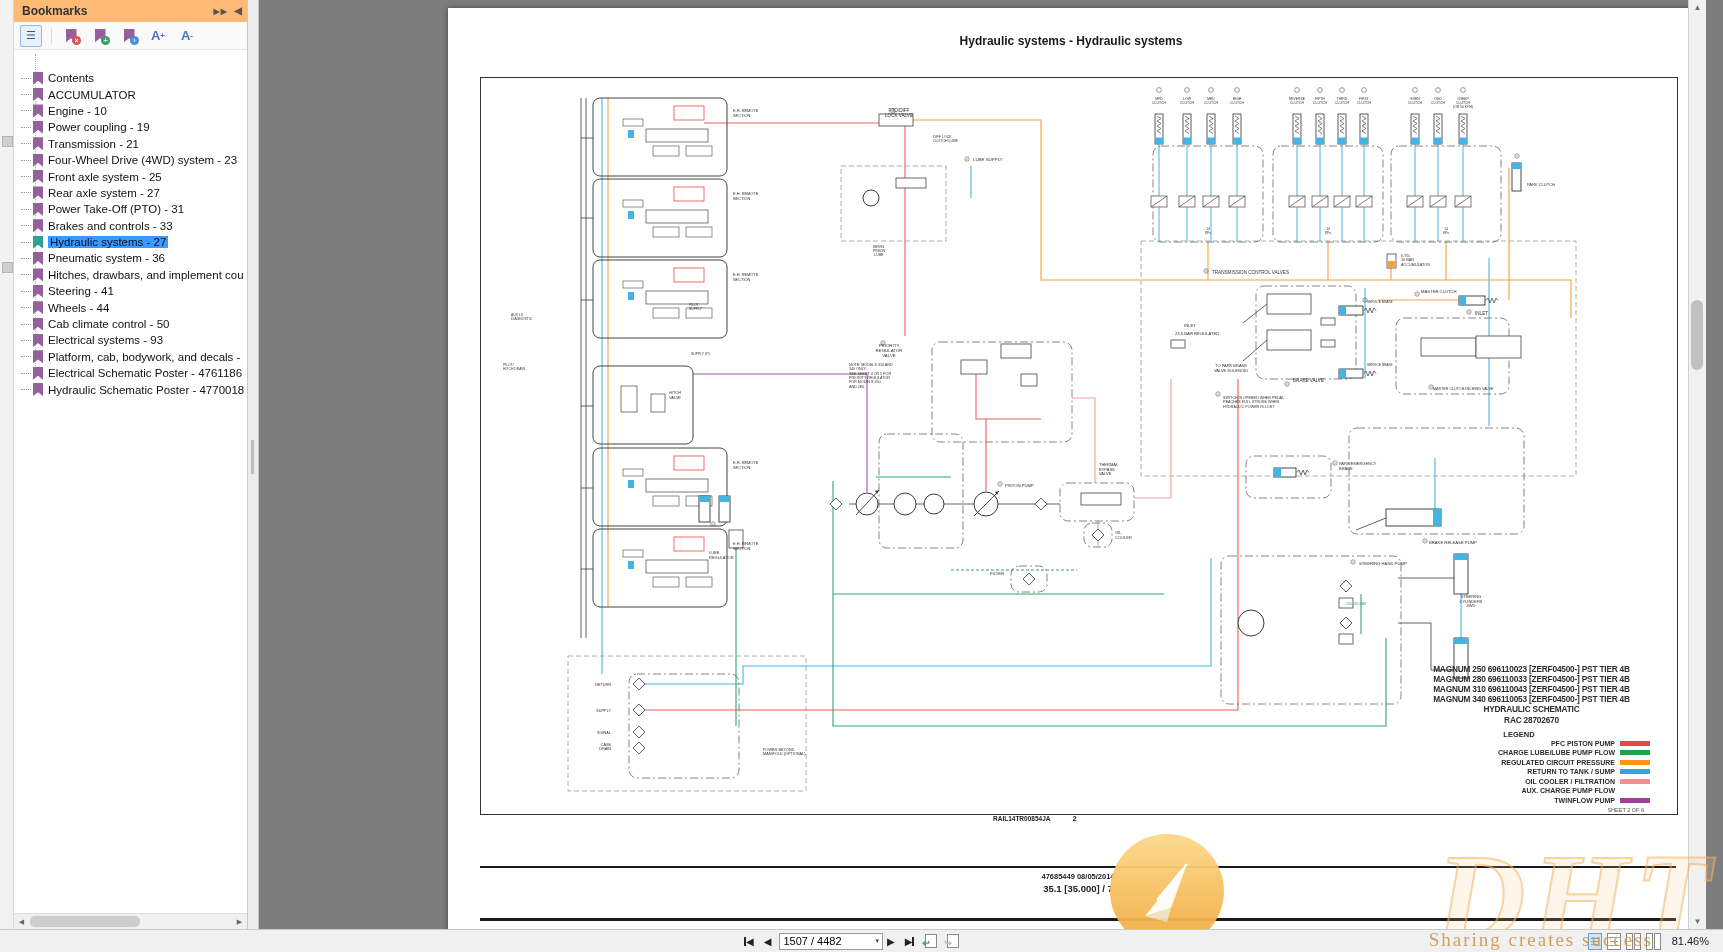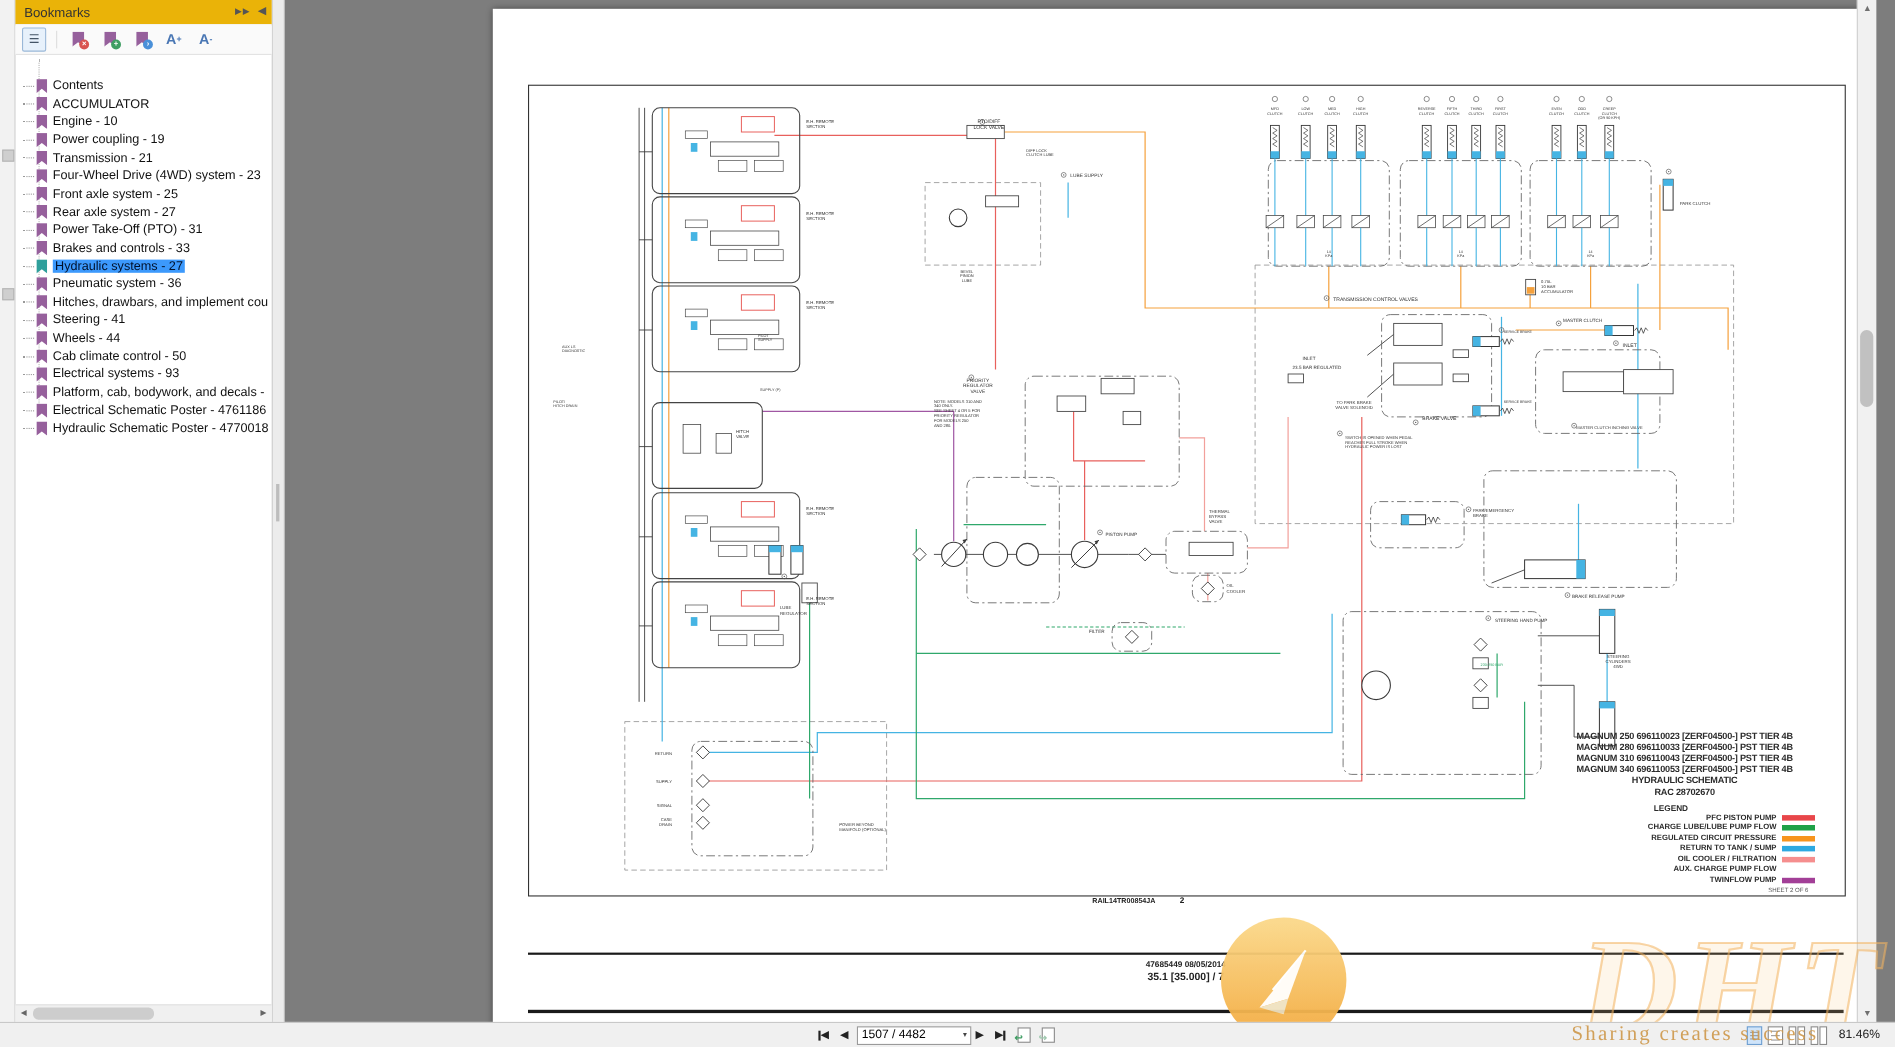--- a/index.html
+++ b/index.html
@@ -2,21 +2,21 @@
 <html><head>
 <meta charset="utf-8">
 <style>
   html,body{margin:0;padding:0;background:#5a5a5a;font-family:"Liberation Sans",sans-serif;}
   #app{position:relative;width:1723px;height:952px;overflow:hidden;background:#7d7d7d;}
   
   #leftrail{position:absolute;left:0;top:0;width:13px;height:930px;background:#f2f2f2;border-right:1px solid #d8d8d8;}
   .railglyph{position:absolute;left:2px;width:9px;height:9px;background:#cfcfcf;border:1px solid #b5b5b5;}
   
   #panel{position:absolute;left:14px;top:0;width:233px;height:930px;background:#ffffff;border-right:1px solid #c9c9c9;}
-  #panelHeader{position:absolute;left:0;top:0;right:0;height:22px;background:#eab308;border-bottom:1px solid #dcdcdc;font-size:12px;color:#333;line-height:22px;padding-left:8px;}
+  #panelHeader{position:absolute;left:0;top:0;right:0;height:22px;background:#fdba74;border-bottom:1px solid #dcdcdc;font-size:12px;color:#333;line-height:22px;padding-left:8px;font-weight:bold;}
   #panelHeader .hicons{position:absolute;right:4px;top:0;font-size:8px;color:#555;line-height:22px;letter-spacing:1px;}
   #ptoolbar{position:absolute;left:0;top:22px;right:0;height:27px;background:#fafafa;border-bottom:1px solid #e3e3e3;display:flex;align-items:center;gap:9px;padding-left:6px;}
   .tbtn{width:20px;height:20px;display:flex;align-items:center;justify-content:center;position:relative;}
   .tbtn.sel{border:1px solid #9ab8d8;background:#e7f1fb;border-radius:2px;}
   .bmglyph{display:inline-block;width:11px;height:14px;background:#96609c;clip-path:polygon(0 0,100% 0,100% 100%,50% 70%,0 100%);}
   .badge{position:absolute;right:0px;bottom:1px;width:9px;height:9px;border-radius:50%;color:#fff;font-size:7px;line-height:9px;text-align:center;font-weight:bold;}
   .badge.red{background:#d9534f;}
   .badge.green{background:#3f9e63;}
   .badge.blue{background:#4a90d9;}
   .fontbtn{color:#4a77b4;font-weight:bold;font-size:13px;}
@@ -232,20 +232,21 @@
       <span class="arr" style="right:0">▶</span>
     </div>
   </div>
 
   <div id="splitter">
       <div class="grip"></div>
     </div>
 
   <div id="main">
     <div id="pagewrap">
+      <div id="pageTitle">Hydraulic systems - Hydraulic systems</div>
       <div id="frame">
         <svg id="schsvg" width="1196" height="736" viewBox="0 0 1196 736">
             <rect x="87" y="578" width="238" height="135" fill="none" stroke="#9a9a9a" stroke-width="0.8" stroke-dasharray="5 3"></rect>
             <rect x="360" y="88" width="105" height="75" fill="none" stroke="#9a9a9a" stroke-width="0.8" stroke-dasharray="5 3"></rect>
             <rect x="660" y="163" width="435" height="235" fill="none" stroke="#9a9a9a" stroke-width="0.8" stroke-dasharray="5 3"></rect>
             <polyline points="100,20 100,560" fill="none" stroke="#3a3a3a" stroke-width="0.8"></polyline>
             <polyline points="105,20 105,560" fill="none" stroke="#3a3a3a" stroke-width="0.8"></polyline>
             <polyline points="368,426 545,426" fill="none" stroke="#3a3a3a" stroke-width="0.8"></polyline>
             <polyline points="545,426 579,426" fill="none" stroke="#3a3a3a" stroke-width="0.8"></polyline>
             <polyline points="917,500 973,500" fill="none" stroke="#3a3a3a" stroke-width="0.8"></polyline>

